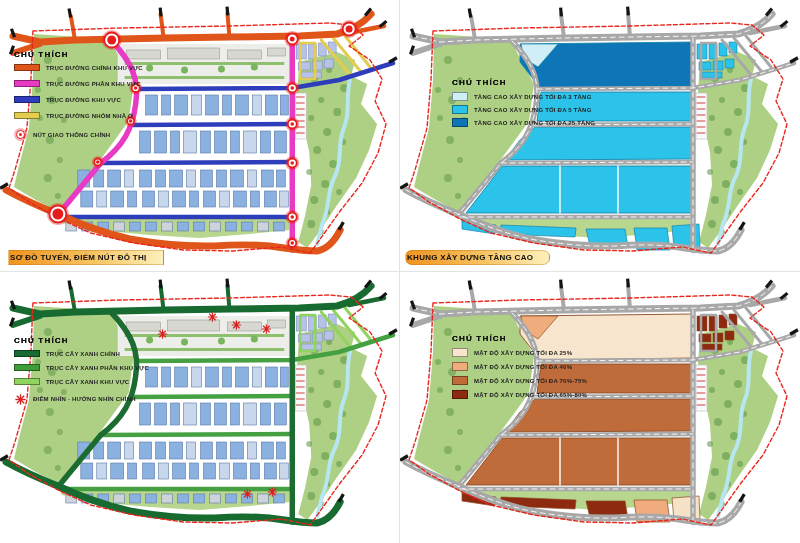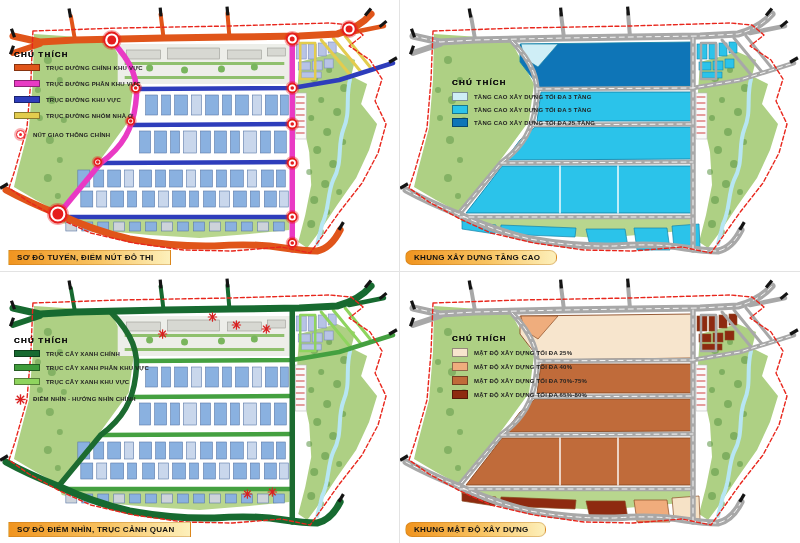--- a/index.html
+++ b/index.html
@@ -11,21 +11,21 @@
   .panel:nth-child(1),.panel:nth-child(2){border-bottom:1px solid #e3e3e3;}
   .map{position:absolute;inset:0;width:100%;height:100%;}
   .legend{position:absolute;z-index:5;}
   .legend-title{font-size:8px;font-weight:800;color:#141414;letter-spacing:1.2px;text-transform:uppercase;margin-bottom:5px;text-shadow:0 0 0.4px #000;}
   .legend-row{display:flex;align-items:center;margin-bottom:6px;}
   .legend-row .lbl{font-size:6px;font-weight:700;color:#222;text-transform:uppercase;letter-spacing:.2px;margin-left:6px;white-space:nowrap;}
   .swatch{display:inline-block;border:1px solid rgba(0,0,0,.4);}
   .swatch.bar{width:26px;height:7px;}
   .swatch.box{width:16px;height:9px;}
   .swatch.icon{border:none;width:13px;height:13px;position:relative;}
-  .titlebar{position:absolute;z-index:6;bottom:6px;left:8px;padding:2px 16px 2px 8px;
+  .titlebar{position:absolute;z-index:6;bottom:6px;left:8px;padding:2px 16px 2px 1px;
     background:linear-gradient(90deg,#f0941f 0%,#f8c463 55%,#fdf0bb 100%);
     font-size:8px;font-weight:800;color:#101010;letter-spacing:.3px;text-transform:uppercase;border:1px solid rgba(180,110,20,.35);}
   .panel:nth-child(2) .titlebar,.panel:nth-child(4) .titlebar{left:5px;border-radius:7px;}
   
   .panel:nth-child(1) .legend{left:14px;top:50px;}
   .panel:nth-child(1) .legend-row{margin-bottom:9px;}
   .panel:nth-child(2) .legend{left:52px;top:78px;}
   .panel:nth-child(2) .legend-row{margin-bottom:4px;}
   .panel:nth-child(3) .legend{left:14px;top:64px;}
   .panel:nth-child(3) .legend-row{margin-bottom:7px;}
@@ -574,21 +574,20 @@
                 <line x1="1.2999999999999998" y1="6.5" x2="11.7" y2="6.5" stroke="#d92121" stroke-width="1.4"></line>
                 <line x1="2.8230447378299526" y1="2.823044737829953" x2="10.176955262170047" y2="10.176955262170047" stroke="#d92121" stroke-width="1.4"></line>
                 <line x1="6.5" y1="1.2999999999999998" x2="6.5" y2="11.7" stroke="#d92121" stroke-width="1.4"></line>
                 <line x1="10.176955262170047" y1="2.8230447378299526" x2="2.823044737829953" y2="10.176955262170047" stroke="#d92121" stroke-width="1.4"></line>
                 <circle cx="6.5" cy="6.5" r="1.6" fill="#d92121"></circle>
               </svg></span>
             <span class="lbl">ĐIỂM NHÌN - HƯỚNG NHÌN CHÍNH</span>
           </div>
         </div>
     </div>
-    <div class="titlebar">SƠ ĐỒ ĐIỂM NHÌN, TRỤC CẢNH QUAN</div>
   </section>
 
   <section class="panel">
     <svg class="map" viewBox="0 0 400 271" preserveAspectRatio="none">
         <polygon points="34,34 110,39 134,84 129,121 99,162 58,212 36,200 14,187 18,170 29,128 33,80" fill="#aed084"></polygon>
         <polygon points="300,62 338,52 356,60 352,76 368,84 362,104 378,124 370,150 357,178 338,205 320,232 308,248 299,242 306,215 312,185 310,152 303,120 298,92" fill="#aed084"></polygon>
         <polygon points="60,218 290,218 290,230 250,234 200,238 150,235 95,230 62,223" fill="#b8d68e"></polygon>
         <circle cx="315" cy="78" r="4" fill="rgba(90,147,68,0.55)"></circle>
         <circle cx="330" cy="70" r="3" fill="rgba(90,147,68,0.55)"></circle>
         <circle cx="345" cy="88" r="4" fill="rgba(90,147,68,0.55)"></circle>
@@ -696,15 +695,14 @@
           <div class="legend-row">
             <span class="swatch box" style="background: rgb(192, 107, 58);"></span>
             <span class="lbl">MẬT ĐỘ XÂY DỰNG TỐI ĐA 70%-75%</span>
           </div>
           <div class="legend-row">
             <span class="swatch box" style="background: rgb(142, 42, 16);"></span>
             <span class="lbl">MẬT ĐỘ XÂY DỰNG TỐI ĐA 65%-80%</span>
           </div>
         </div>
     </div>
-    <div class="titlebar">KHUNG MẬT ĐỘ XÂY DỰNG</div>
   </section>
 </div>
 
 </body></html>

